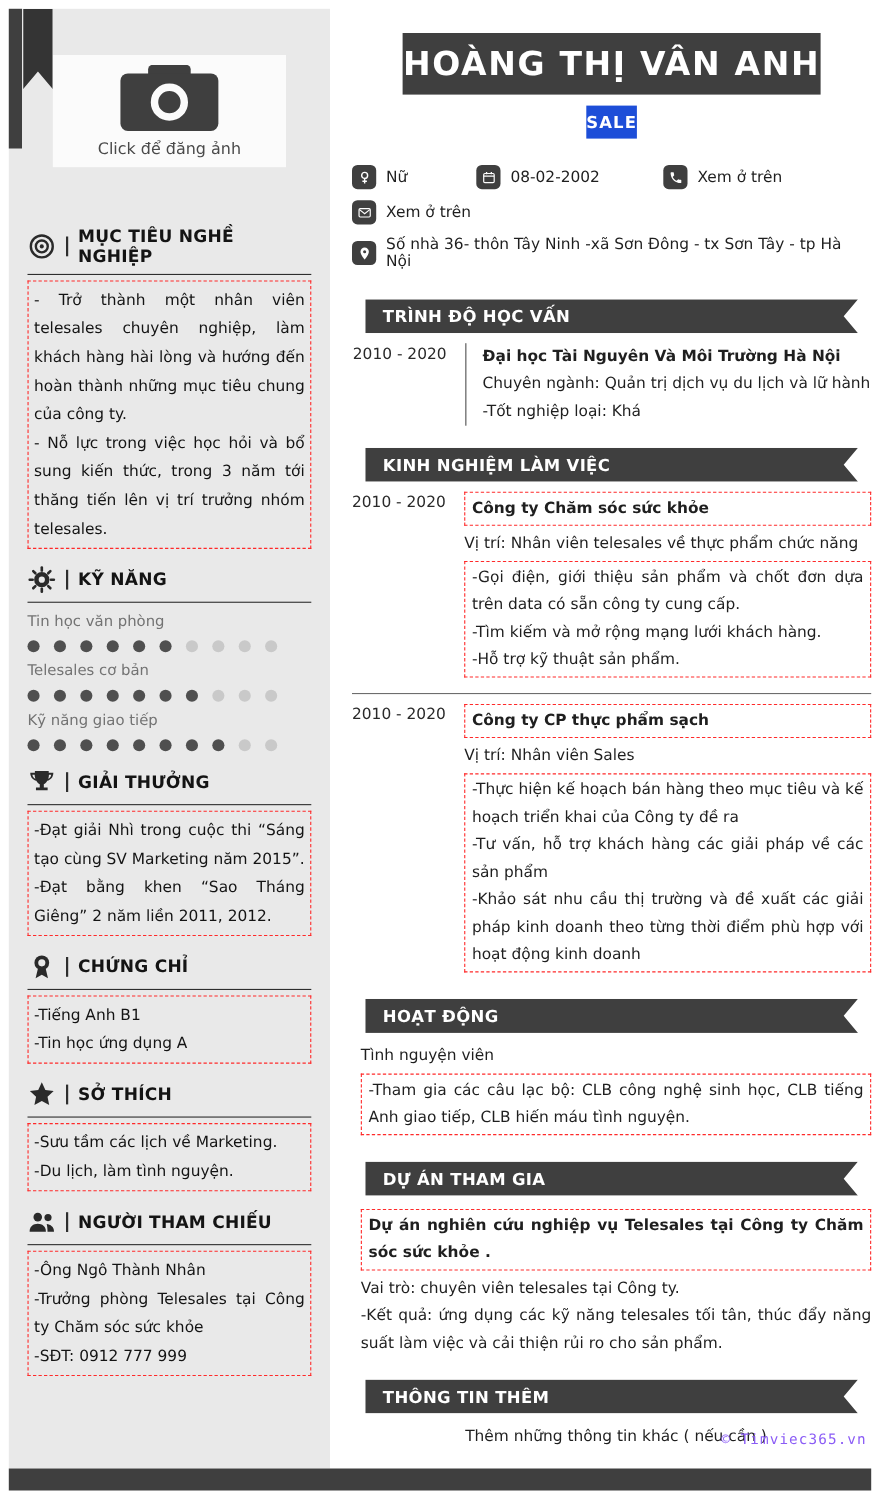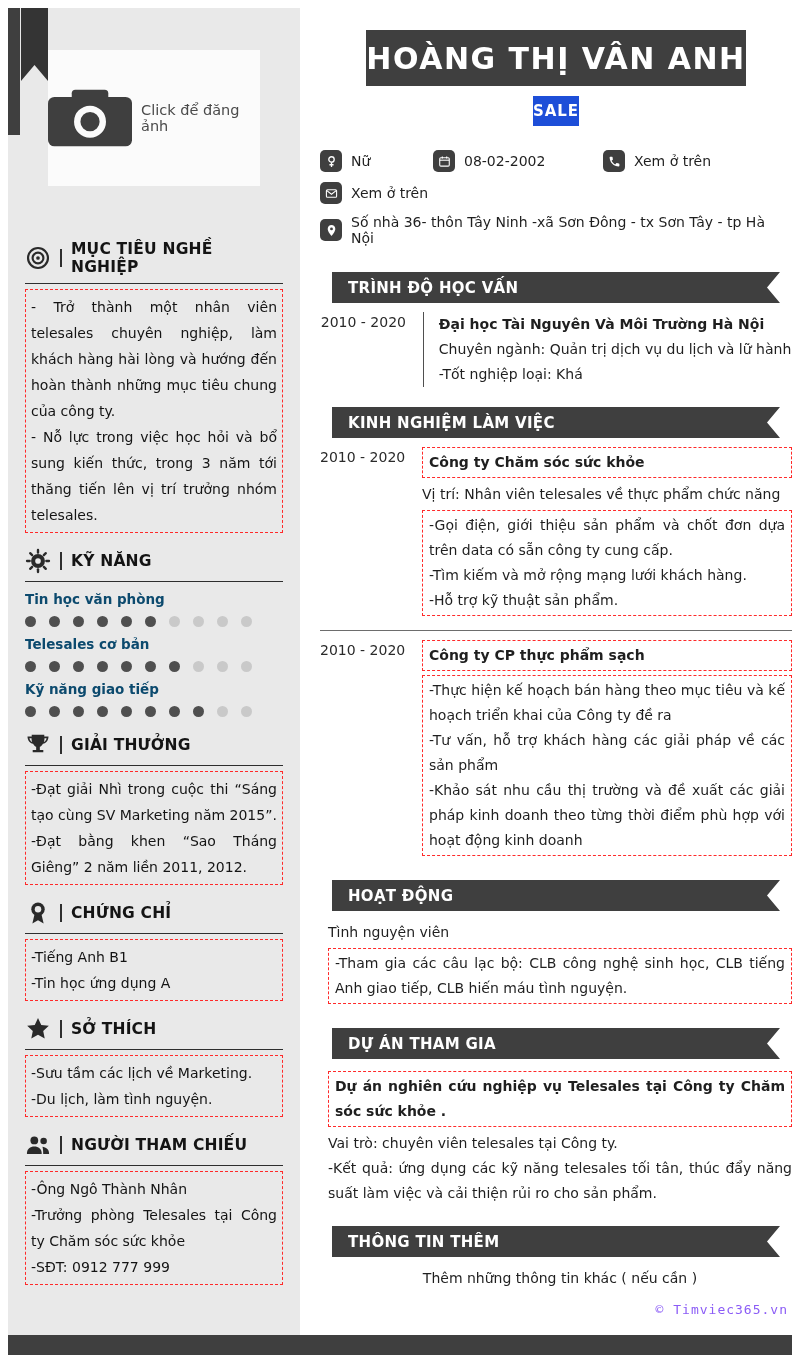--- a/index.html
+++ b/index.html
@@ -13,34 +13,34 @@
   
   .ribbon-thin{position:absolute;left:0;top:0;width:12px;height:127px;background:#3f3f3f;z-index:3;}
   .ribbon-bookmark{position:absolute;left:13px;top:0;width:27px;height:73px;background:#343434;
     clip-path:polygon(0 0,100% 0,100% 100%,50% 78%,0 100%);z-index:3;}
   .bottombar{position:absolute;left:0;right:0;bottom:0;height:20px;background:#3f3f3f;}
   .footer-credit{position:absolute;right:4px;bottom:38px;font-family:"DejaVu Sans Mono",monospace;
     font-size:13px;color:#8b5cf6;letter-spacing:1px;}
 
   
   .sidebar{width:292px;min-width:292px;background:#e9e9e9;padding:0 17px;box-sizing:border-box;}
-  .photo-box{margin:42px auto 0;width:212px;height:136px;background:#fbfbfb;display:flex;
-    align-items:center;justify-content:center;gap:9px;cursor:pointer;}
+  .photo-box{margin:42px auto 0;width:212px;height:102px;background:#fbfbfb;display:flex;
+    flex-direction:column;align-items:center;justify-content:center;gap:9px;cursor:pointer;}
   .photo-label{font-size:14.5px;color:#4a4a4a;}
   .side-header{display:flex;align-items:center;gap:9px;margin-top:15px;padding-bottom:7px;
     border-bottom:1.6px solid #2e2e2e;}
   .side-header.first{margin-top:54px;}
   .side-header .icon{width:26px;height:26px;flex:0 0 26px;display:flex;align-items:center;justify-content:center;}
   .side-header .icon svg{width:26px;height:26px;}
   .side-header .vr{width:2px;height:18px;background:#2e2e2e;}
   .side-header h2{font-size:15.5px;font-weight:700;margin:0;letter-spacing:.2px;color:#141414;}
   .side-text{font-size:14px;line-height:26px;text-align:justify;color:#141414;}
   .editable{border:1px dashed #ff2a2a;padding:4px 5px;margin-top:5px;cursor:text;}
   .skill{margin-top:4px;}
-  .skill-label{font-size:13.5px;margin:9px 0 9px;color:#0c4a6e;font-weight:bold;}
+  .skill-label{font-size:13.5px;margin:9px 0 9px;color:#737373;}
   .dots{display:flex;gap:13px;}
   .dot{width:11px;height:11px;border-radius:50%;background:#c9c9c9;}
   .dot.filled{background:#4f4f4f;}
 
   
   .main{flex:1;margin-left:20px;display:flex;flex-direction:column;align-items:center;}
   .name-banner{margin-top:22px;height:56px;background:#3f3f3f;display:flex;align-items:center;justify-content:center;}
   .name-banner h1{color:#ffffff;font-size:30px;letter-spacing:1.5px;margin:0;font-weight:700;}
   .role-banner{margin-top:10px;height:30px;background:#1d4ed8;color:#ffffff;font-weight:700;
     font-size:15px;letter-spacing:1px;display:flex;align-items:center;justify-content:center;}
@@ -324,20 +324,21 @@
             <div class="just">-Tìm kiếm và mở rộng mạng lưới khách hàng.</div>
             <div class="just">-Hỗ trợ kỹ thuật sản phẩm.</div>
           </div>
         </div>
       </div>
       <hr class="sep">
       <div class="entry">
         <div class="period">2010 - 2020</div>
         <div class="entry-content">
           <div class="box bold">Công ty CP thực phẩm sạch</div>
+          <div class="just">Vị trí: Nhân viên Sales</div>
           <div class="box duties">
             <div class="just">-Thực hiện kế hoạch bán hàng theo mục tiêu và kế hoạch triển khai của Công ty đề ra</div>
             <div class="just">-Tư vấn, hỗ trợ khách hàng các giải pháp về các sản phẩm</div>
             <div class="just">-Khảo sát nhu cầu thị trường và đề xuất các giải pháp kinh doanh theo từng thời điểm phù hợp với hoạt động kinh doanh</div>
           </div>
         </div>
       </div>
 
       <div class="banner">
         <span>HOẠT ĐỘNG</span>

